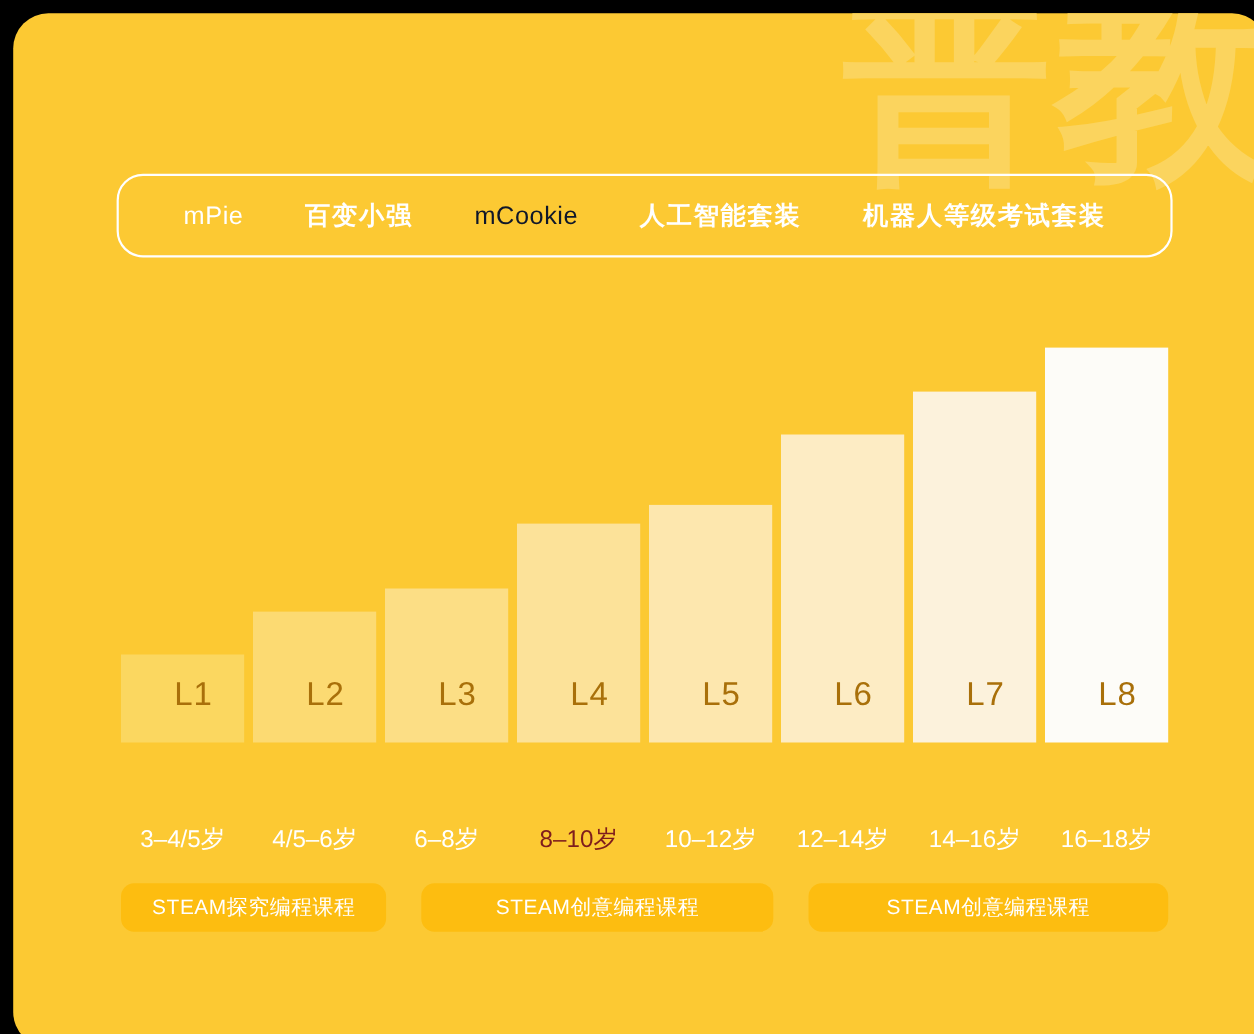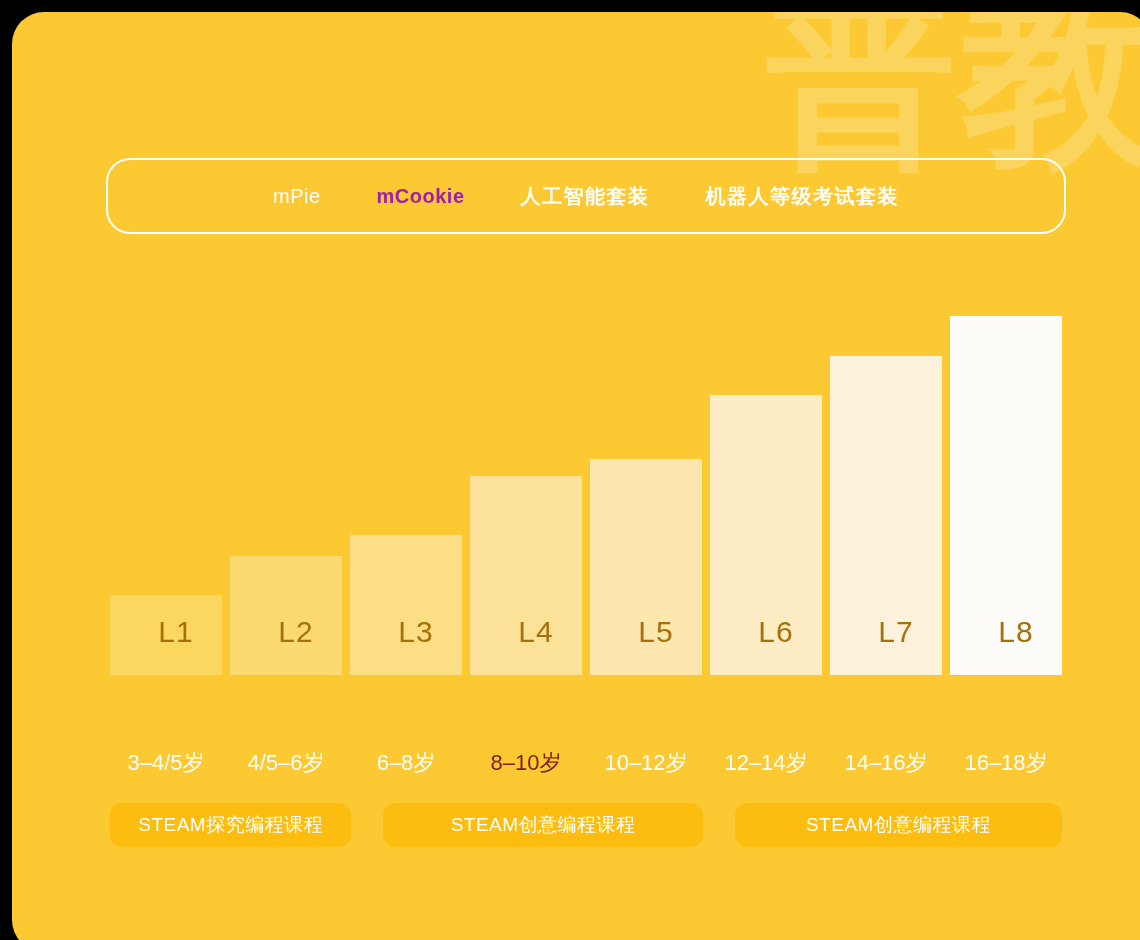--- a/index.html
+++ b/index.html
@@ -40,21 +40,21 @@
     width:960px; height:76px;
     border:2px solid #FFFFFF;
     border-radius:24px;
     display:flex;
     align-items:center;
     justify-content:center;
     gap:0;
   }
   .tag {
     color:#FFFFFF;
-    font-size:20px;
+    font-size:23px;
     letter-spacing:0.5px;
     padding:0 24px;
     white-space:nowrap;
   }
   .tag.cjk { font-weight:600; letter-spacing:1.5px; }
 
   
   #chart {
     position:absolute;
     left:90px; top:280px;
@@ -121,21 +121,22 @@
 </style>
 </head>
 <body>
 
 <div id="card" style="background: rgb(252, 201, 51); border-radius: 32px;">
 
   <div id="watermark" style="color: rgb(251, 212, 94);">普教</div>
 
   <div id="tagbar" style="border-color: rgb(255, 255, 255);">
     <span class="tag" style="color: rgb(255, 255, 255);">mPie</span>
-    <span class="tag" style="color: #a21caf; font-weight: bold;">mCookie</span>
+    <span class="tag cjk" style="color: rgb(255, 255, 255);">百变小强</span>
+    <span class="tag" style="color: #0f172a;">mCookie</span>
     <span class="tag cjk" style="color: rgb(255, 255, 255);">人工智能套装</span>
     <span class="tag cjk" style="color: rgb(255, 255, 255);">机器人等级考试套装</span>
   </div>
 
   <div id="chart">
     <div class="bar" style="height: 80px; background: rgb(251, 215, 96);">
       <span class="bar-label" style="color: rgb(169, 112, 10);">L1</span>
     </div>
     <div class="bar" style="height: 119px; background: rgb(252, 218, 114);">
       <span class="bar-label" style="color: rgb(169, 112, 10);">L2</span>

